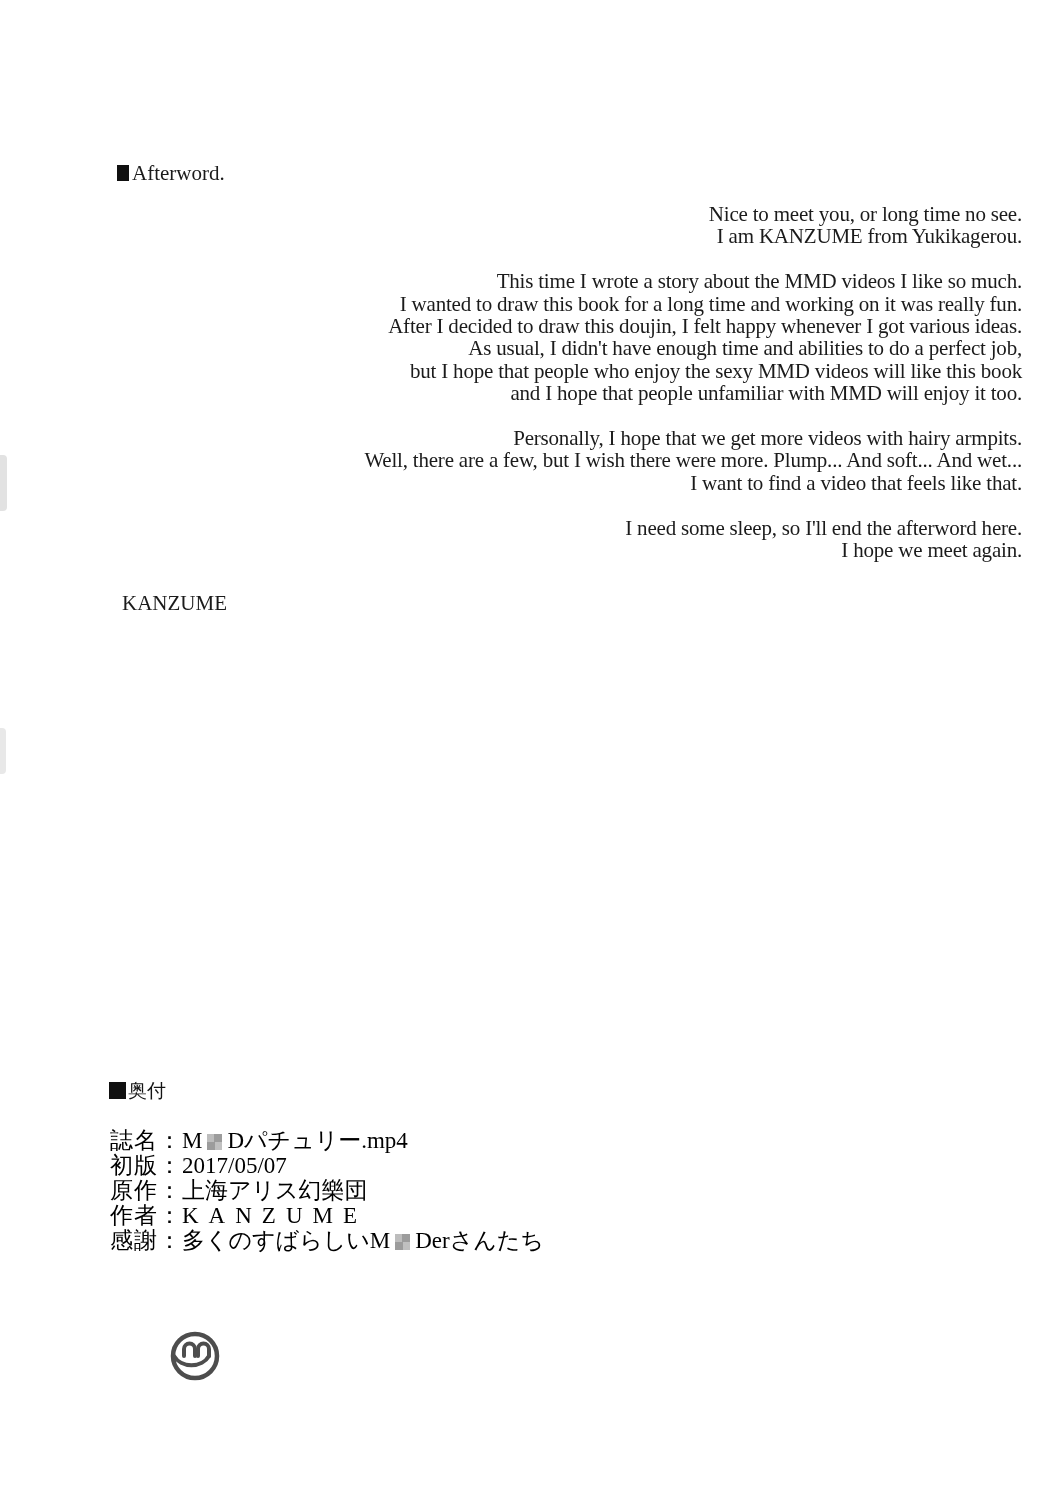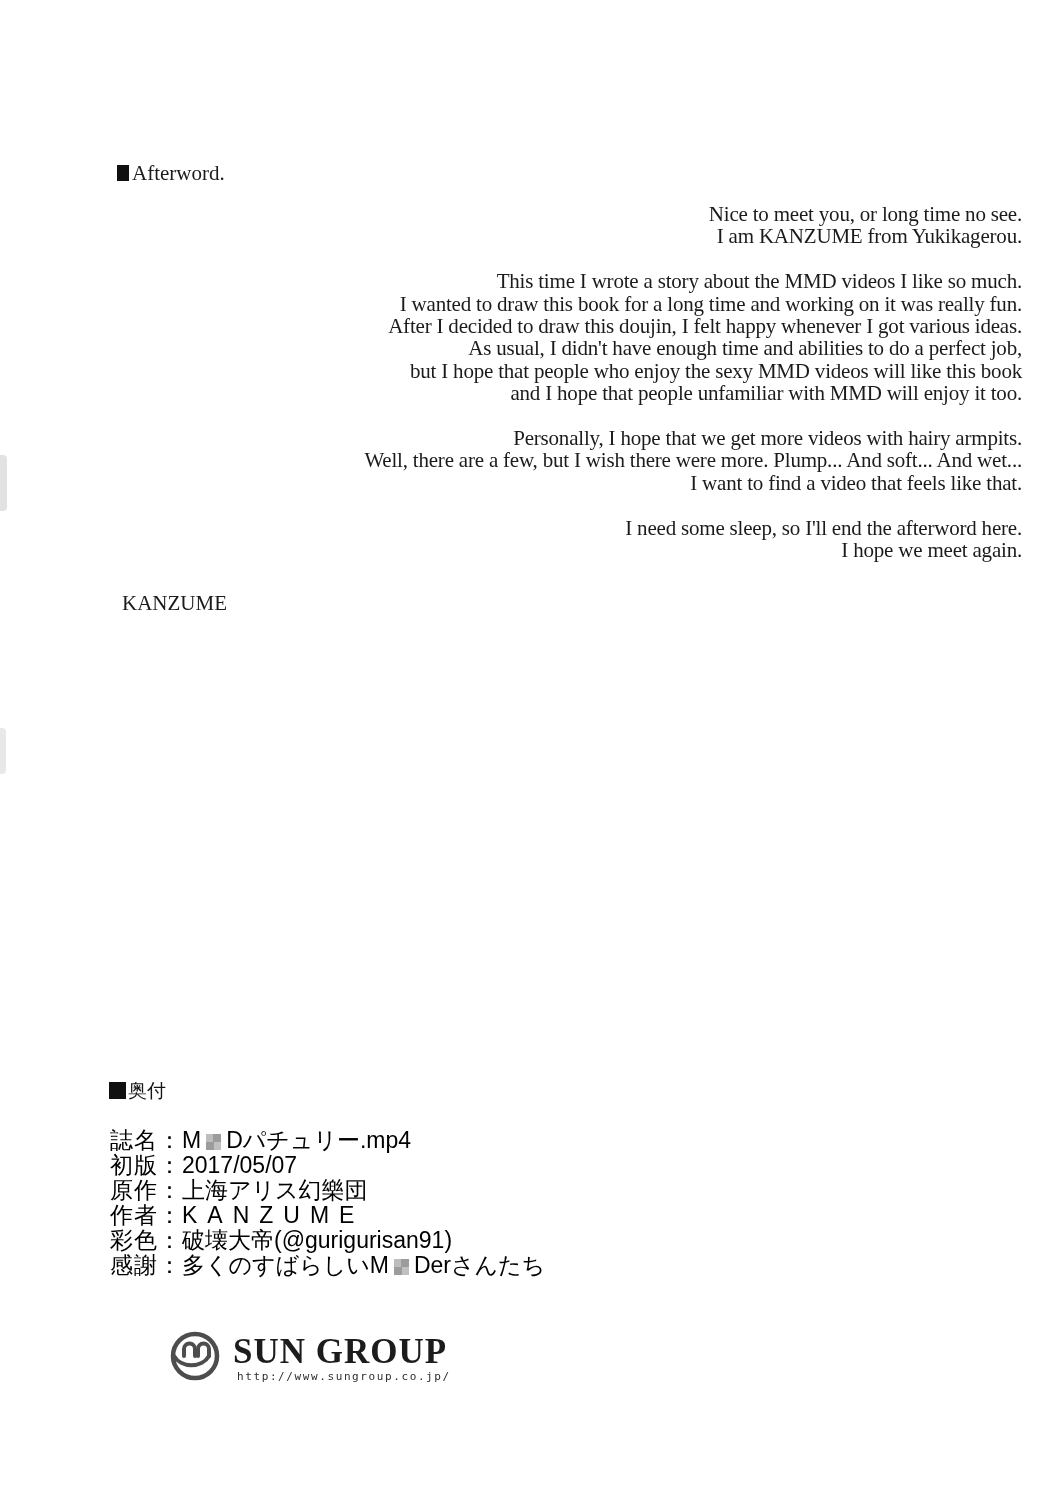--- a/index.html
+++ b/index.html
@@ -28,21 +28,21 @@
     font-size:21px;line-height:22.4px;
     letter-spacing:-0.2px;
     white-space:pre-line;
     text-align:right;
   }
   #afterword-signature{
     position:absolute;left:122px;top:592px;
     font-size:21px;line-height:22.4px;
   }
   
-  .jp{font-family:Liberation Sans, sans-serif;}
+  .jp{font-family:Liberation Serif, serif;}
   #colophon-heading{
     position:absolute;left:109px;top:1080px;
     font-size:19px;line-height:22px;color:#141414;
     white-space:nowrap;
   }
   #colophon-heading .sq{width:17px;height:17px;margin-right:2px;transform:translateY(2px);}
   #colophon-rows{
     position:absolute;left:110px;top:1128px;
     font-size:23px;color:#000000;
   }
@@ -124,34 +124,29 @@
 
   <div id="colophon-heading" class="jp">
     <span class="sq"></span><span>奥付</span>
   </div>
 
   <div id="colophon-rows" class="jp">
       <div class="crow"><span class="clabel">誌名：</span><span>M</span><span class="censor"></span><span>Dパチュリー.mp4</span></div>
       <div class="crow"><span class="clabel">初版：</span><span>2017/05/07</span></div>
       <div class="crow"><span class="clabel">原作：</span><span>上海アリス幻樂団</span></div>
       <div class="crow"><span class="clabel">作者：</span><span class="spaced">KANZUME</span></div>
-      <div class="crow"><span class="clabel">彩色：</span><span>破壊大帝(@gurigurisan91)</span></div>
       <div class="crow"><span class="clabel">感謝：</span><span>多くのすばらしいM</span><span class="censor"></span><span>Derさんたち</span></div>
     </div>
 
   <div id="publisher">
     <svg id="logo-mark" width="56" height="56" viewBox="-28 -28 56 56" aria-hidden="true">
       <circle cx="0" cy="0" r="22" fill="none" stroke="#4d4d4d" stroke-width="4.5"></circle>
       <path d="M -11 0 V -7 A 5.5 5.5 0 0 1 0 -7 V 0" fill="none" stroke="#4d4d4d" stroke-width="4" stroke-linecap="round"></path>
       <path d="M 3 0 V -7 A 5.5 5.5 0 0 1 14 -7 V 0" fill="none" stroke="#4d4d4d" stroke-width="4" stroke-linecap="round"></path>
       <path d="M -21 0 A 19.5 16.5 0 0 0 14 0" fill="none" stroke="#4d4d4d" stroke-width="4" stroke-linecap="round"></path>
     </svg>
-    <div id="publisher-text">
-      <div id="publisher-name">SUN GROUP</div>
-      <div id="publisher-url">http://www.sungroup.co.jp/</div>
-    </div>
   </div>
 
 
   <div id="smudge-1" class="edge-smudge"></div>
   <div id="smudge-2" class="edge-smudge"></div>
 
 </div>
 
 </body></html>

